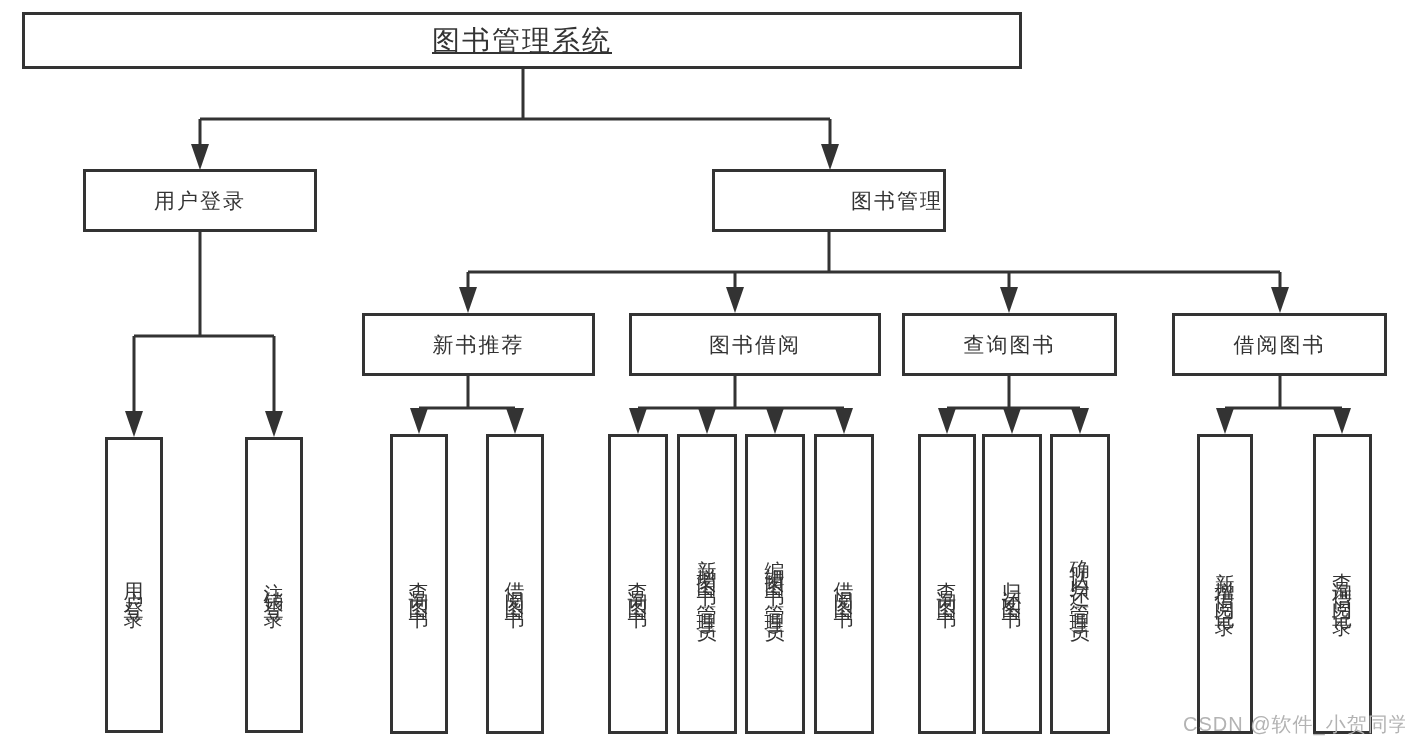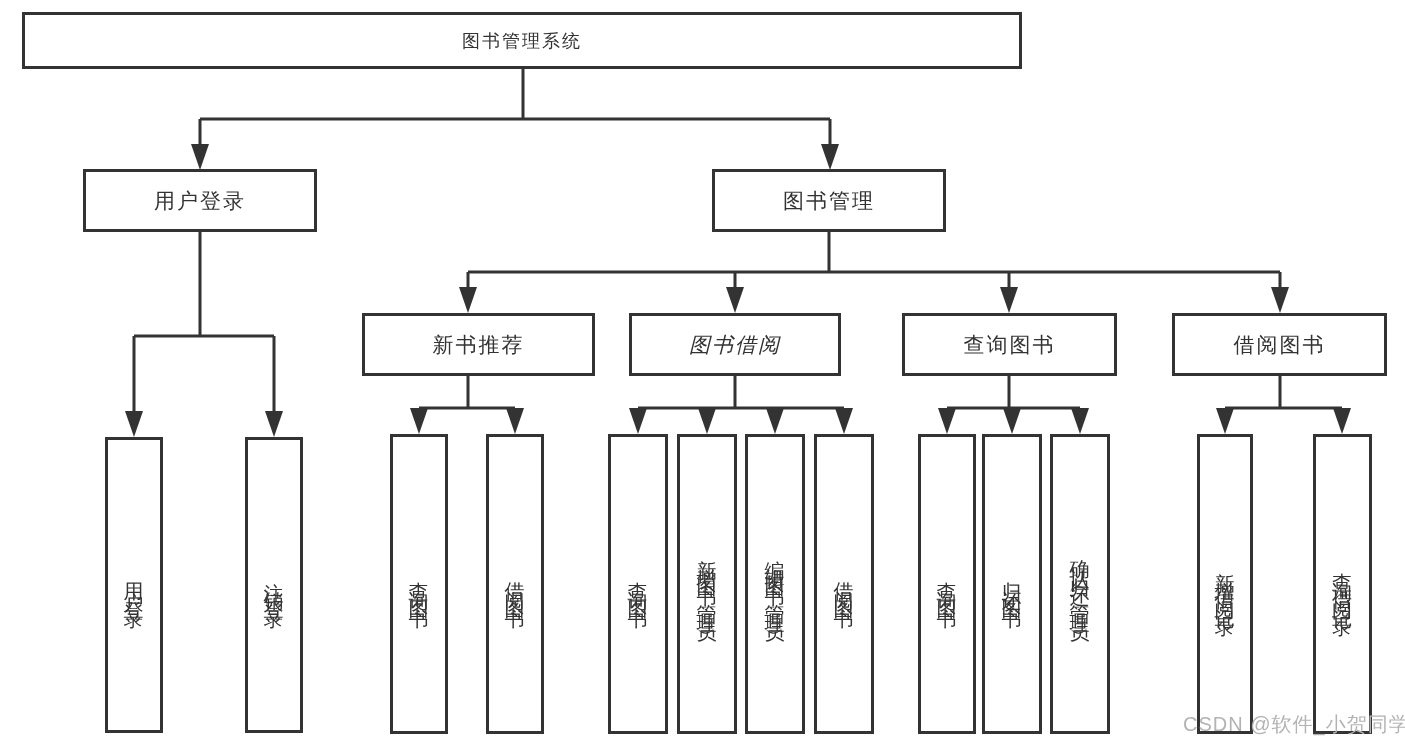--- a/index.html
+++ b/index.html
@@ -31,21 +31,22 @@
     justify-content: center;
     color: #333333;
     z-index: 2;
   }
   .hbox {
     font-size: 21px;
     letter-spacing: 2px;
     white-space: nowrap;
   }
   .hbox.root {
-    font-size: 18px;
+    font-size: 28px;
+    text-decoration: underline;
   }
   .vbox .vtext {
     writing-mode: vertical-lr;
     font-size: 20px;
     letter-spacing: 9px;
     line-height: 1;
     color: #333333;
   }
   .watermark {
     position: absolute;
@@ -103,28 +104,28 @@
     </g>
   </svg>
 
   <div class="node hbox root" style="left:22px; top:12px; width:1000px; height:57px;">
     <span>图书管理系统</span>
   </div>
 
   <div class="node hbox" style="left:83px; top:169px; width:234px; height:63px;">
     <span>用户登录</span>
   </div>
-  <div class="node hbox" style="left:712px; top:169px; width:234px; height:63px;">
+  <div class="node hbox" style="left:712px; top:169px; width:234px; height:63px;justify-content:flex-end;">
     <span>图书管理</span>
   </div>
 
   <div class="node hbox" style="left:362px; top:313px; width:233px; height:63px;">
     <span>新书推荐</span>
   </div>
-  <div class="node hbox" style="left:629px; top:313px; width:212px; height:63px;font-style:italic;">
+  <div class="node hbox" style="left:629px; top:313px; width:252px; height:63px;">
     <span>图书借阅</span>
   </div>
   <div class="node hbox" style="left:902px; top:313px; width:215px; height:63px;">
     <span>查询图书</span>
   </div>
   <div class="node hbox" style="left:1172px; top:313px; width:215px; height:63px;">
     <span>借阅图书</span>
   </div>
 
   <div class="node vbox" style="left:105px; top:437px; width:58px; height:296px;">

